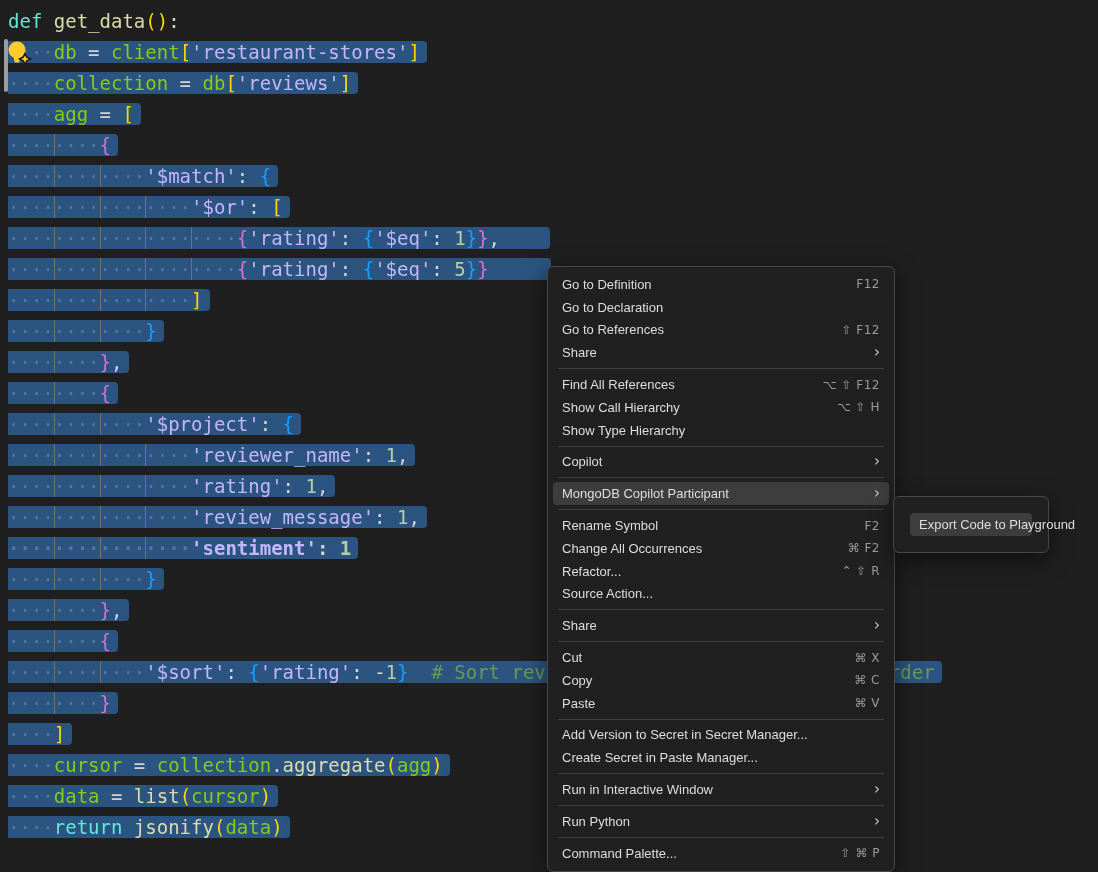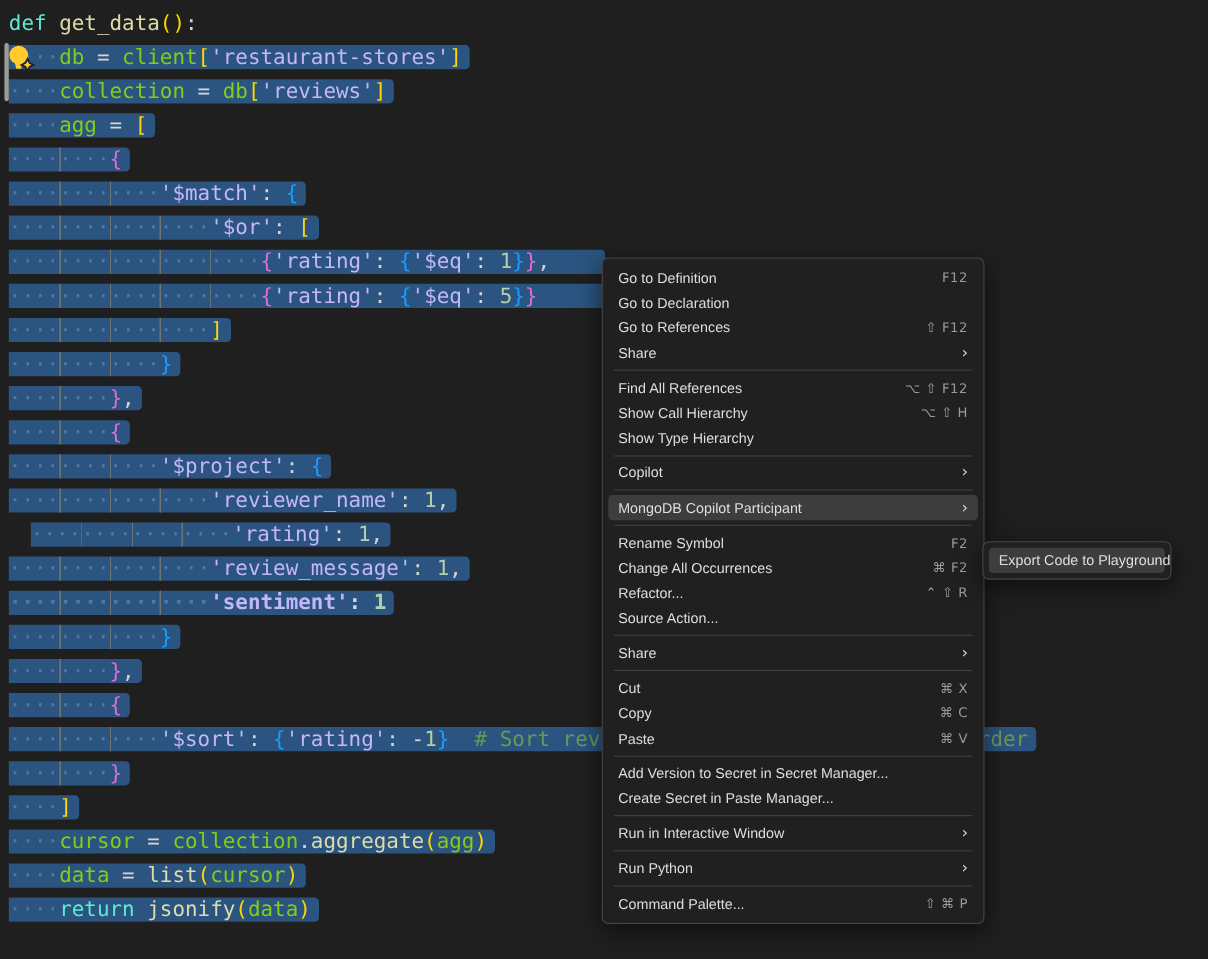--- a/index.html
+++ b/index.html
@@ -20,24 +20,24 @@
   .iseg{background-image:linear-gradient(to right,var(--guide) 0,var(--guide) 1px,transparent 1px);color:var(--dots);}
   .iseg.first{background-image:none;}
   
   #gutter-bar{position:absolute;left:4px;top:39px;width:4px;height:53px;background:#9c9c9c;border-radius:2px;z-index:4;}
   #lightbulb{position:absolute;left:6px;top:40px;width:26px;height:27px;z-index:5;}
   
   .menu-panel{
     position:absolute;box-sizing:border-box;
     background:#202020;border:1px solid #474747;border-radius:6px;
     box-shadow:0 6px 22px rgba(0,0,0,.55);
-    font-family:"Liberation Sans",sans-serif;font-size:13px;color:#dedede;
+    font-family:"Liberation Sans",sans-serif;font-size:13px;color:#dedede;margin-top:32px;
   }
   #context-menu{left:547px;top:234px;width:348px;padding:6px 0;z-index:10;}
-  #submenu{left:893px;top:492px;width:172px;padding:5px;z-index:11;}
+  #submenu{left:893px;top:464px;width:156px;padding:16px;z-index:11;}
   .menu-item{
     display:flex;justify-content:space-between;align-items:center;
     height:22.8px;margin:0 5px;padding:0 9px;border-radius:4px;cursor:default;
   }
   #submenu .menu-item{margin:0;}
   .menu-item.hl{background:#3d3d3d;}
   .mi-label{white-space:nowrap;}
   .mi-shortcut{color:#9b9b9b;font-size:12px;font-family:"DejaVu Sans",sans-serif;letter-spacing:.5px;}
   .mi-chevron{color:#cfcfcf;font-size:15px;font-family:"DejaVu Sans",sans-serif;line-height:1;}
   .menu-sep{height:1px;background:#404040;margin:4px 10px;}
@@ -55,21 +55,21 @@
       <div class="line"><span class="sel" style="padding-right: 7px;"><span class="iseg first">····</span><span class="iseg">····</span><span class="iseg">····</span><span class="tok tok-str">'$match'</span><span class="tok tok-op">: </span><span class="tok tok-b3">{</span></span></div>
       <div class="line"><span class="sel" style="padding-right: 7px;"><span class="iseg first">····</span><span class="iseg">····</span><span class="iseg">····</span><span class="iseg">····</span><span class="tok tok-str">'$or'</span><span class="tok tok-op">: </span><span class="tok tok-b1">[</span></span></div>
       <div class="line"><span class="sel" style="padding-right: 50px;"><span class="iseg first">····</span><span class="iseg">····</span><span class="iseg">····</span><span class="iseg">····</span><span class="iseg">····</span><span class="tok tok-b2">{</span><span class="tok tok-str">'rating'</span><span class="tok tok-op">: </span><span class="tok tok-b3">{</span><span class="tok tok-str">'$eq'</span><span class="tok tok-op">: </span><span class="tok tok-num">1</span><span class="tok tok-b3">}</span><span class="tok tok-b2">}</span><span class="tok tok-op">,</span></span></div>
       <div class="line"><span class="sel" style="padding-right: 62px;"><span class="iseg first">····</span><span class="iseg">····</span><span class="iseg">····</span><span class="iseg">····</span><span class="iseg">····</span><span class="tok tok-b2">{</span><span class="tok tok-str">'rating'</span><span class="tok tok-op">: </span><span class="tok tok-b3">{</span><span class="tok tok-str">'$eq'</span><span class="tok tok-op">: </span><span class="tok tok-num">5</span><span class="tok tok-b3">}</span><span class="tok tok-b2">}</span></span></div>
       <div class="line"><span class="sel" style="padding-right: 7px;"><span class="iseg first">····</span><span class="iseg">····</span><span class="iseg">····</span><span class="iseg">····</span><span class="tok tok-b1">]</span></span></div>
       <div class="line"><span class="sel" style="padding-right: 7px;"><span class="iseg first">····</span><span class="iseg">····</span><span class="iseg">····</span><span class="tok tok-b3">}</span></span></div>
       <div class="line"><span class="sel" style="padding-right: 7px;"><span class="iseg first">····</span><span class="iseg">····</span><span class="tok tok-b2">}</span><span class="tok tok-op">,</span></span></div>
       <div class="line"><span class="sel" style="padding-right: 7px;"><span class="iseg first">····</span><span class="iseg">····</span><span class="tok tok-b2">{</span></span></div>
       <div class="line"><span class="sel" style="padding-right: 7px;"><span class="iseg first">····</span><span class="iseg">····</span><span class="iseg">····</span><span class="tok tok-str">'$project'</span><span class="tok tok-op">: </span><span class="tok tok-b3">{</span></span></div>
       <div class="line"><span class="sel" style="padding-right: 7px;"><span class="iseg first">····</span><span class="iseg">····</span><span class="iseg">····</span><span class="iseg">····</span><span class="tok tok-str">'reviewer_name'</span><span class="tok tok-op">: </span><span class="tok tok-num">1</span><span class="tok tok-op">,</span></span></div>
-      <div class="line"><span class="sel" style="padding-right: 7px; margin-left: 20px;"><span class="iseg first">····</span><span class="iseg">····</span><span class="iseg">····</span><span class="iseg">····</span><span class="tok tok-str">'rating'</span><span class="tok tok-op">: </span><span class="tok tok-num">1</span><span class="tok tok-op">,</span></span></div>
+      <div class="line"><span class="sel" style="padding-right: 7px;"><span class="iseg first">····</span><span class="iseg">····</span><span class="iseg">····</span><span class="iseg">····</span><span class="tok tok-str">'rating'</span><span class="tok tok-op">: </span><span class="tok tok-num">1</span><span class="tok tok-op">,</span></span></div>
       <div class="line"><span class="sel" style="padding-right: 7px;"><span class="iseg first">····</span><span class="iseg">····</span><span class="iseg">····</span><span class="iseg">····</span><span class="tok tok-str">'review_message'</span><span class="tok tok-op">: </span><span class="tok tok-num">1</span><span class="tok tok-op">,</span></span></div>
       <div class="line"><span class="sel" style="padding-right: 7px; font-weight: bold;"><span class="iseg first">····</span><span class="iseg">····</span><span class="iseg">····</span><span class="iseg">····</span><span class="tok tok-str">'sentiment'</span><span class="tok tok-op">: </span><span class="tok tok-num">1</span></span></div>
       <div class="line"><span class="sel" style="padding-right: 7px;"><span class="iseg first">····</span><span class="iseg">····</span><span class="iseg">····</span><span class="tok tok-b3">}</span></span></div>
       <div class="line"><span class="sel" style="padding-right: 7px;"><span class="iseg first">····</span><span class="iseg">····</span><span class="tok tok-b2">}</span><span class="tok tok-op">,</span></span></div>
       <div class="line"><span class="sel" style="padding-right: 7px;"><span class="iseg first">····</span><span class="iseg">····</span><span class="tok tok-b2">{</span></span></div>
       <div class="line"><span class="sel" style="padding-right: 7px;"><span class="iseg first">····</span><span class="iseg">····</span><span class="iseg">····</span><span class="tok tok-str">'$sort'</span><span class="tok tok-op">: </span><span class="tok tok-b3">{</span><span class="tok tok-str">'rating'</span><span class="tok tok-op">: </span><span class="tok tok-op">-</span><span class="tok tok-num">1</span><span class="tok tok-b3">}</span><span class="tok tok-op">  </span><span class="tok tok-com"># Sort reviews by rating in descending order</span></span></div>
       <div class="line"><span class="sel" style="padding-right: 7px;"><span class="iseg first">····</span><span class="iseg">····</span><span class="tok tok-b2">}</span></span></div>
       <div class="line"><span class="sel" style="padding-right: 7px;"><span class="iseg first">····</span><span class="tok tok-b1">]</span></span></div>
       <div class="line"><span class="sel" style="padding-right: 7px;"><span class="iseg first">····</span><span class="tok tok-var">cursor</span><span class="tok tok-op"> = </span><span class="tok tok-var">collection</span><span class="tok tok-op">.</span><span class="tok tok-fn">aggregate</span><span class="tok tok-b1">(</span><span class="tok tok-var">agg</span><span class="tok tok-b1">)</span></span></div>
       <div class="line"><span class="sel" style="padding-right: 7px;"><span class="iseg first">····</span><span class="tok tok-var">data</span><span class="tok tok-op"> = </span><span class="tok tok-fn">list</span><span class="tok tok-b1">(</span><span class="tok tok-var">cursor</span><span class="tok tok-b1">)</span></span></div>

